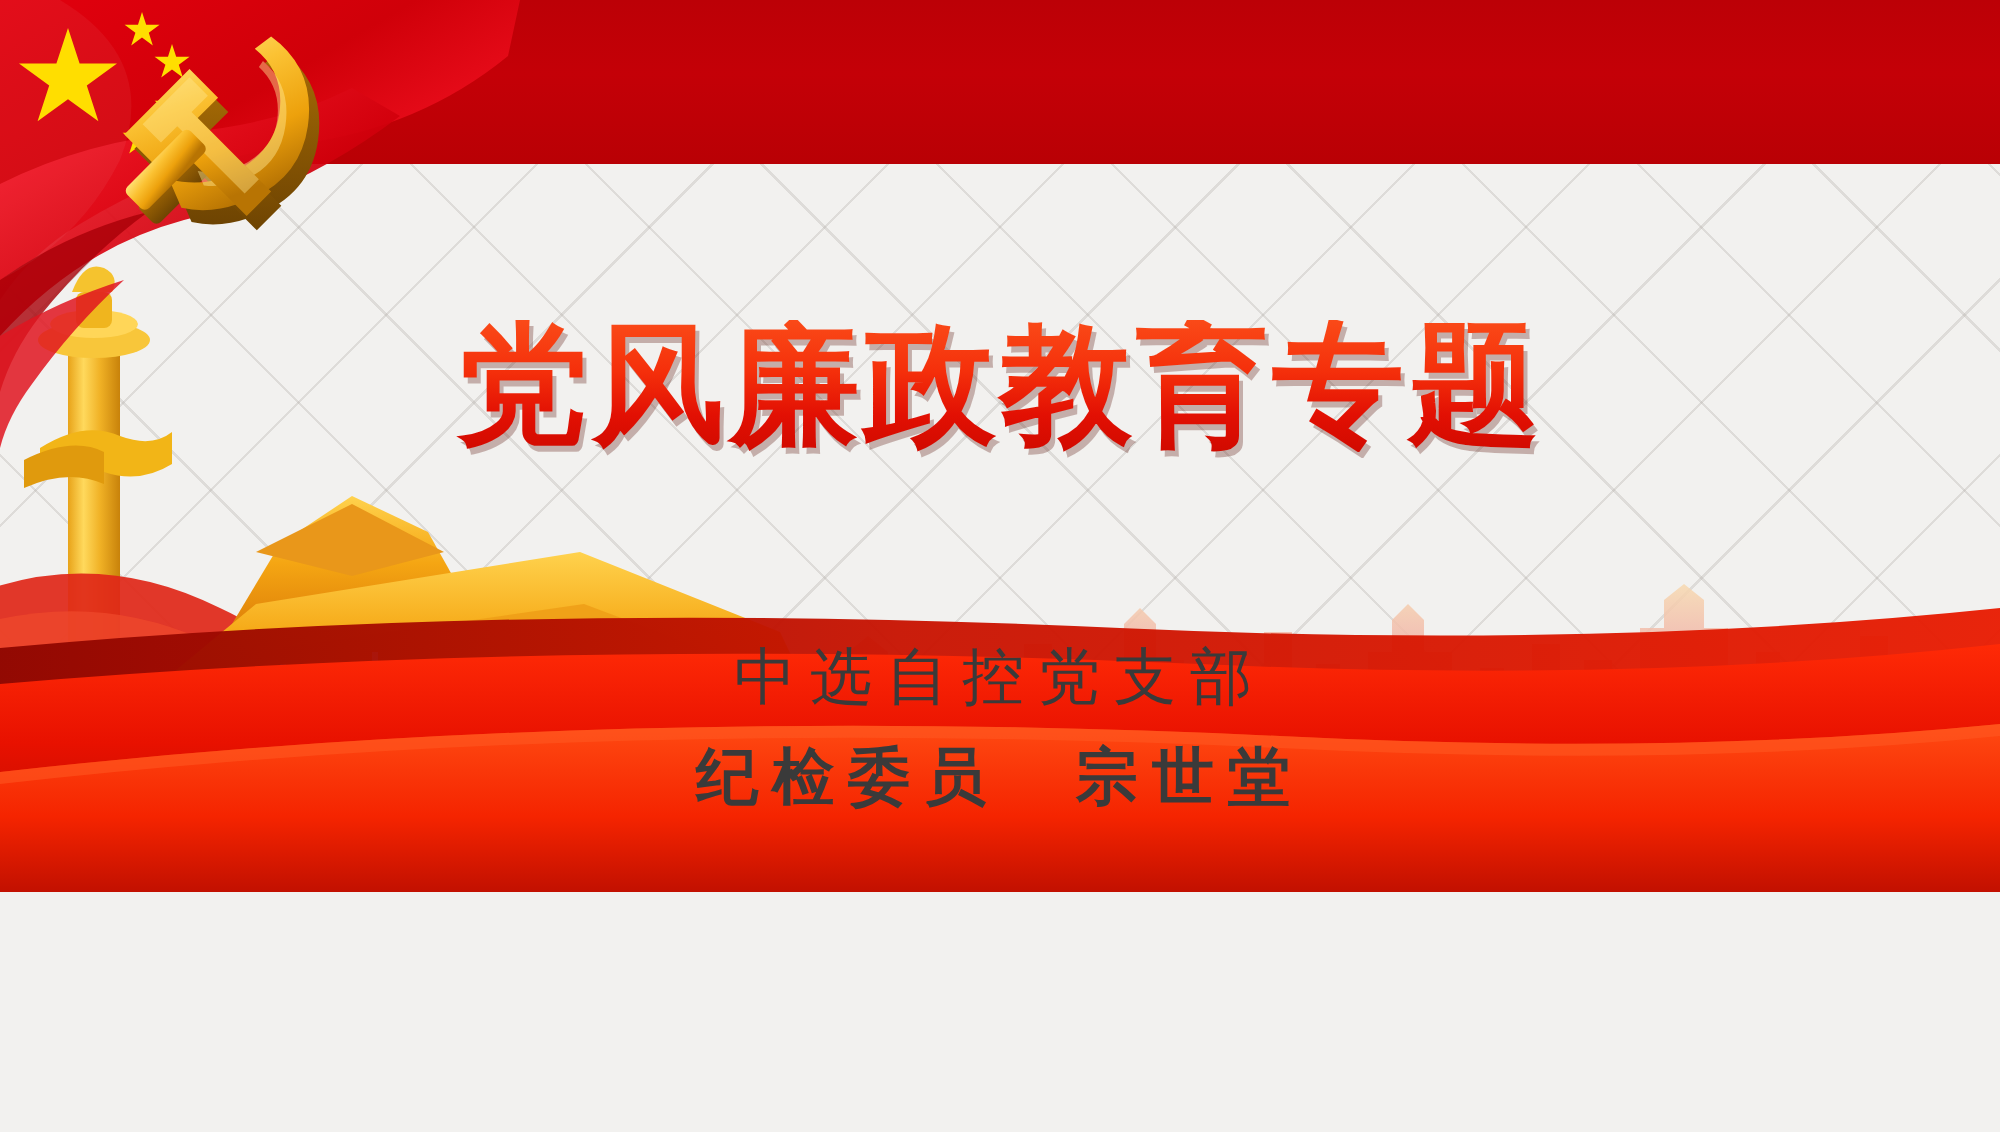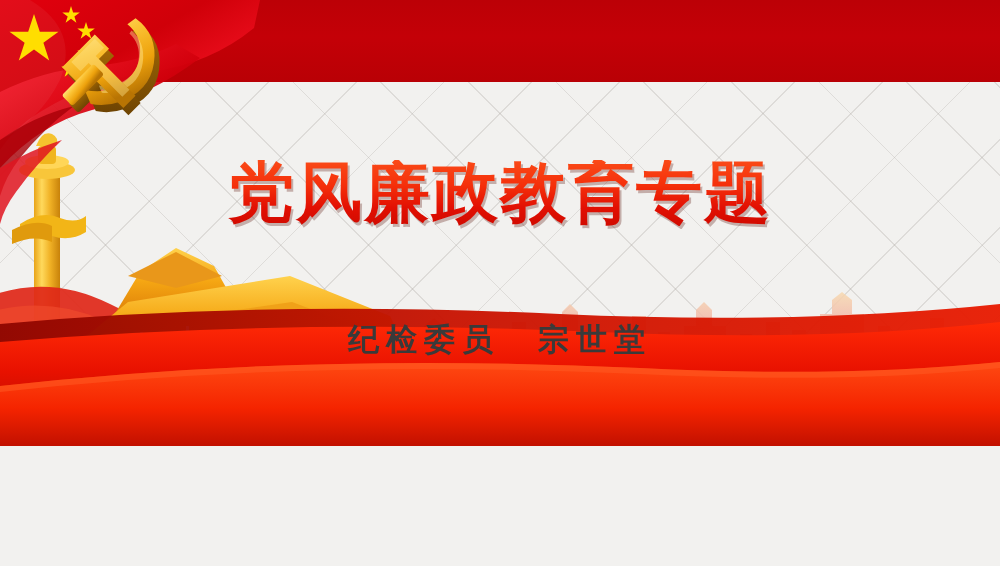--- a/index.html
+++ b/index.html
@@ -294,16 +294,17 @@
           <path d="M26,44 l12,-12 9,9 -8,8 33,33 -7,7 -33,-33 -8,8 -9,-9 z" fill="#FFE894" opacity=".4"></path>
           <rect x="4" y="70" width="44" height="15" rx="3" transform="rotate(-45 26 77)" fill="url(#goldE)"></rect>
         </g>
       </g>
     </svg>
   </div>
 
   <div class="title">党风廉政教育专题</div>
 
   <div class="subtitle">
+    <span class="l1">中选自控党支部</span>
     <span class="l2">纪检委员　宗世堂</span>
   </div>
 
 </div>
 
 </body></html>

